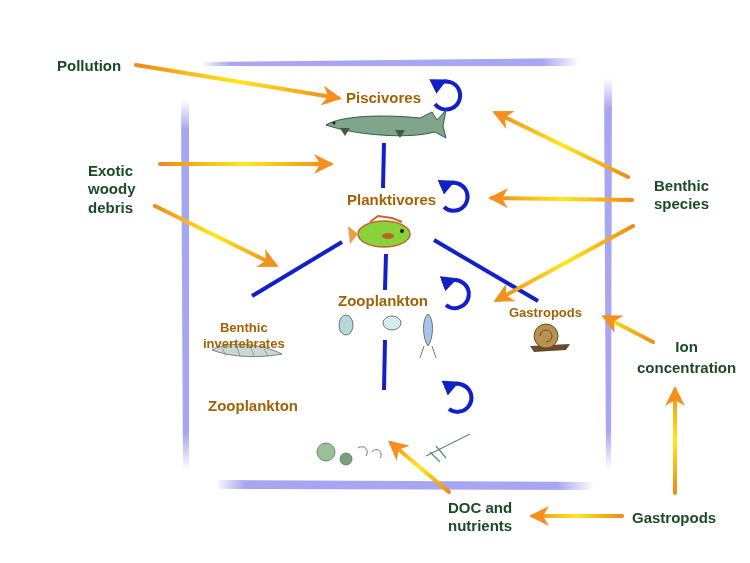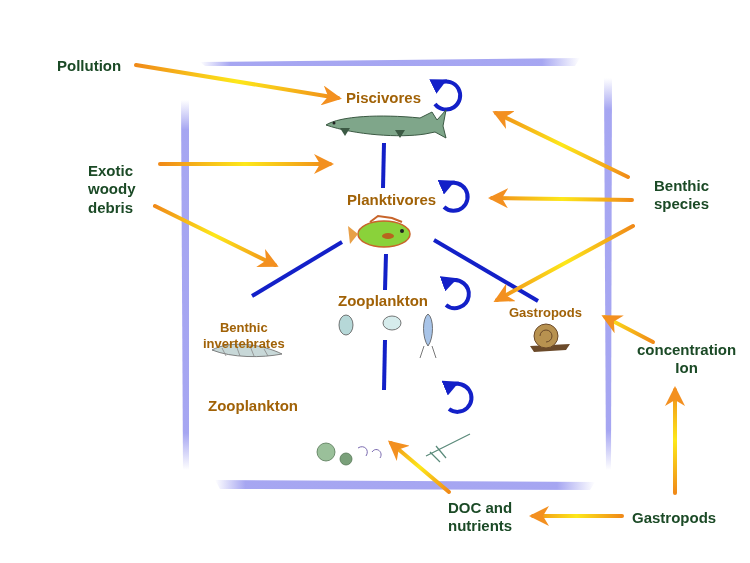--- a/index.html
+++ b/index.html
@@ -161,22 +161,22 @@
 <div class="lbl driver" style="left:88px; top:162px;">
   <div>Exotic</div>
   <div>woody</div>
   <div>debris</div>
 </div>
 <div class="lbl driver" style="left:654px; top:177px;">
   <div>Benthic</div>
   <div>species</div>
 </div>
 <div class="lbl driver" style="left:637px; top:338px; text-align:center;">
+  <div>Ion</div>
   <div style="margin-top:3px;">concentration</div>
-  <div>Ion</div>
 </div>
 <div class="lbl driver" style="left:632px; top:509px;">Gastropods</div>
 <div class="lbl driver" style="left:448px; top:499px;">
   <div>DOC and</div>
   <div>nutrients</div>
 </div>
 
 <div class="lbl node" style="left:346px; top:89px;">Piscivores</div>
 <div class="lbl node" style="left:347px; top:191px;">Planktivores</div>
 <div class="lbl node" style="left:338px; top:292px;">Zooplankton</div>

